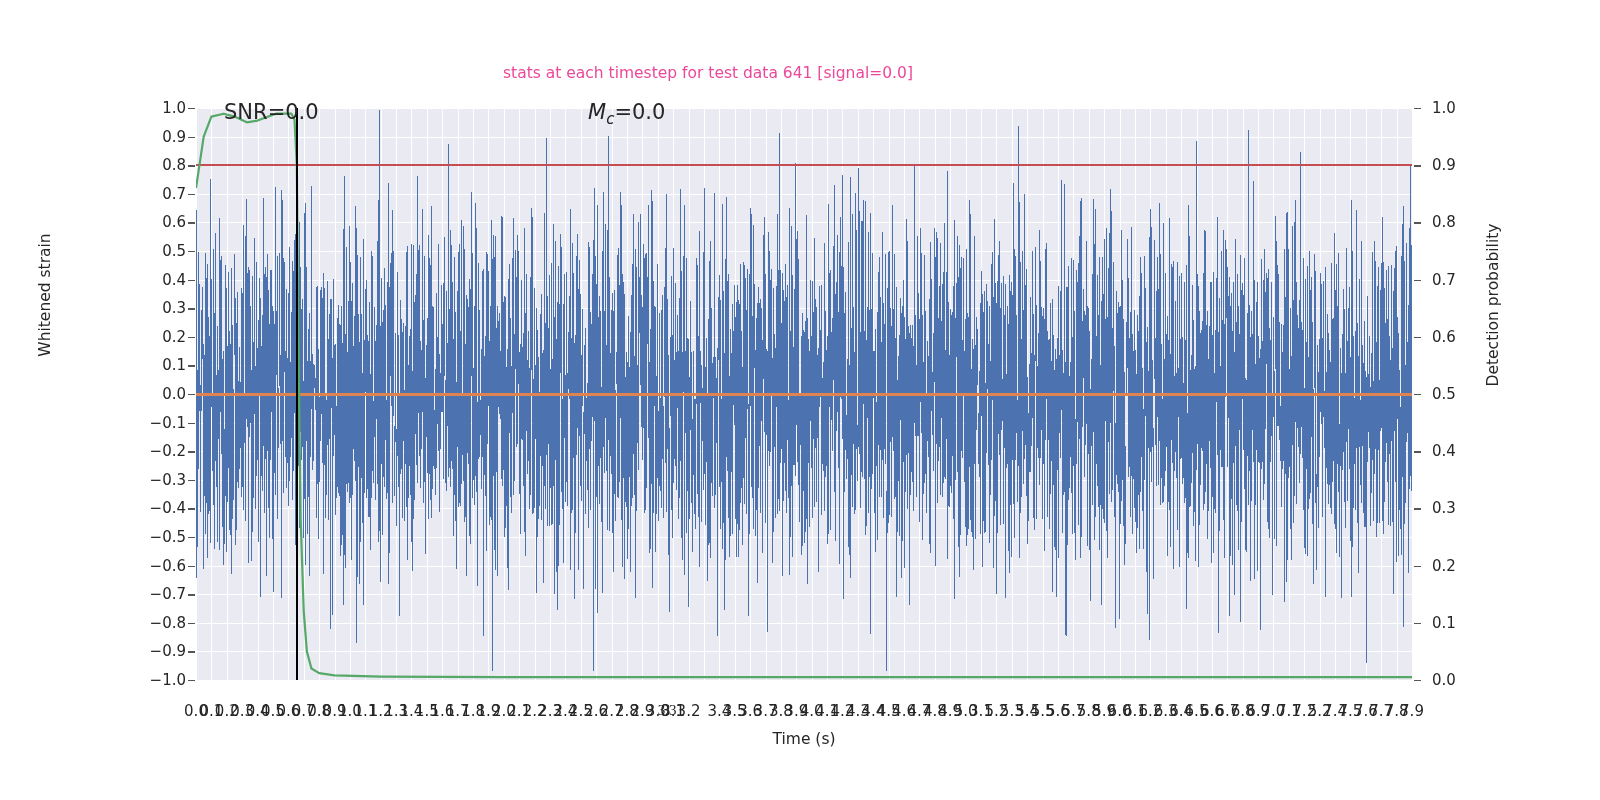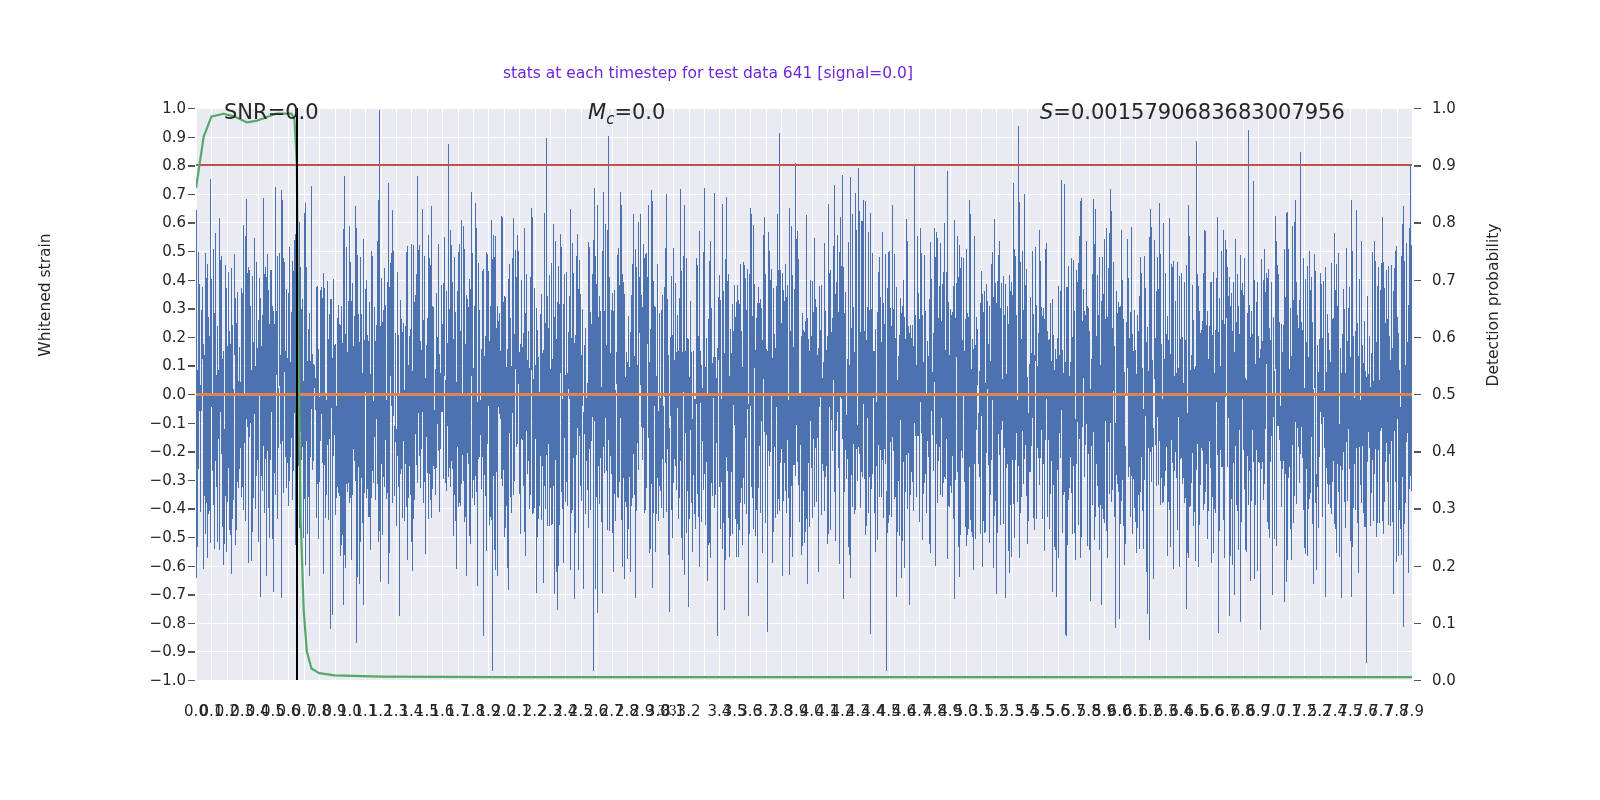--- a/index.html
+++ b/index.html
@@ -15,21 +15,21 @@
     position:absolute;left:196px;top:108px;width:1216px;height:572px;
     background:#eaeaf2;
   }
   .gridline{position:absolute;background:#ffffff;}
   .gridline.v{width:1px;height:100%;top:0;}
   .gridline.h{height:1px;width:100%;left:0;}
 
   
   #title{
     position:absolute;left:0;top:64px;width:1416px;text-align:center;
-    font-size:15.5px;color:#6d28d9;
+    font-size:15.5px;color:#ec4899;
   }
 
   
   .annot{position:absolute;font-size:21px;color:#262626;white-space:nowrap;}
   #annot-snr{left:224px;top:100px;}
   #annot-mc{left:588px;top:100px;}
   #annot-s{left:1040px;top:100px;}
   .ital{font-style:italic;}
   .sub{font-size:15px;font-style:italic;vertical-align:sub;}
 
@@ -205,21 +205,20 @@
     <g id="detection-series">
         <path d="M0.00 80.08 L7.70 28.60 L15.39 8.58 L27.71 5.72 L38.48 8.58 L50.79 14.30 L61.57 12.58 L72.34 8.58 L80.04 5.72 L89.28 5.72 L95.43 5.72 L98.51 11.44 L100.82 57.20 L102.36 228.80 L104.67 411.84 L107.75 503.36 L110.83 543.40 L115.44 560.56 L123.14 565.14 L138.53 567.42 L184.71 568.57 L307.85 569.14 L615.70 569.14 L923.54 569.14 L1216.00 569.14 " stroke="#55a868" stroke-width="2.2" fill="none" shape-rendering="geometricPrecision" stroke-linejoin="round"></path>
       </g>
     <g id="trigger-series">
         <path d="M100.82 0 L100.82 572" stroke="#000000" stroke-width="2.4" fill="none" shape-rendering="crispEdges"></path>
       </g>
   </svg>
 
   <div class="annot" id="annot-snr">SNR=0.0</div>
   <div class="annot" id="annot-mc"><span class="ital">M</span><span class="sub">c</span><span>=0.0</span></div>
-  <div class="annot" id="annot-s"><span class="ital">S</span><span>=0.0015790683683007956</span></div>
 
   <div id="yticks-left">
       <div class="ytick-left" style="top: 108px;">1.0</div>
       <div class="tickmark left" style="top: 108px;"></div>
       <div class="ytick-left" style="top: 136.6px;">0.9</div>
       <div class="tickmark left" style="top: 136.6px;"></div>
       <div class="ytick-left" style="top: 165.2px;">0.8</div>
       <div class="tickmark left" style="top: 165.2px;"></div>
       <div class="ytick-left" style="top: 193.8px;">0.7</div>
       <div class="tickmark left" style="top: 193.8px;"></div>
@@ -360,15 +359,16 @@
       <div class="xtick" style="left: 1335.04px;">7.4</div>
       <div class="xtick" style="left: 1350.43px;">7.5</div>
       <div class="xtick" style="left: 1365.82px;">7.6</div>
       <div class="xtick" style="left: 1381.22px;">7.7</div>
       <div class="xtick" style="left: 1396.61px;">7.8</div>
       <div class="xtick" style="left: 1412px;">7.9</div>
     </div>
 
   <div id="ylabel-left">Whitened strain</div>
   <div id="ylabel-right">Detection probability</div>
+  <div id="xlabel">Time (s)</div>
 
 
 </div>
 
 </body></html>

